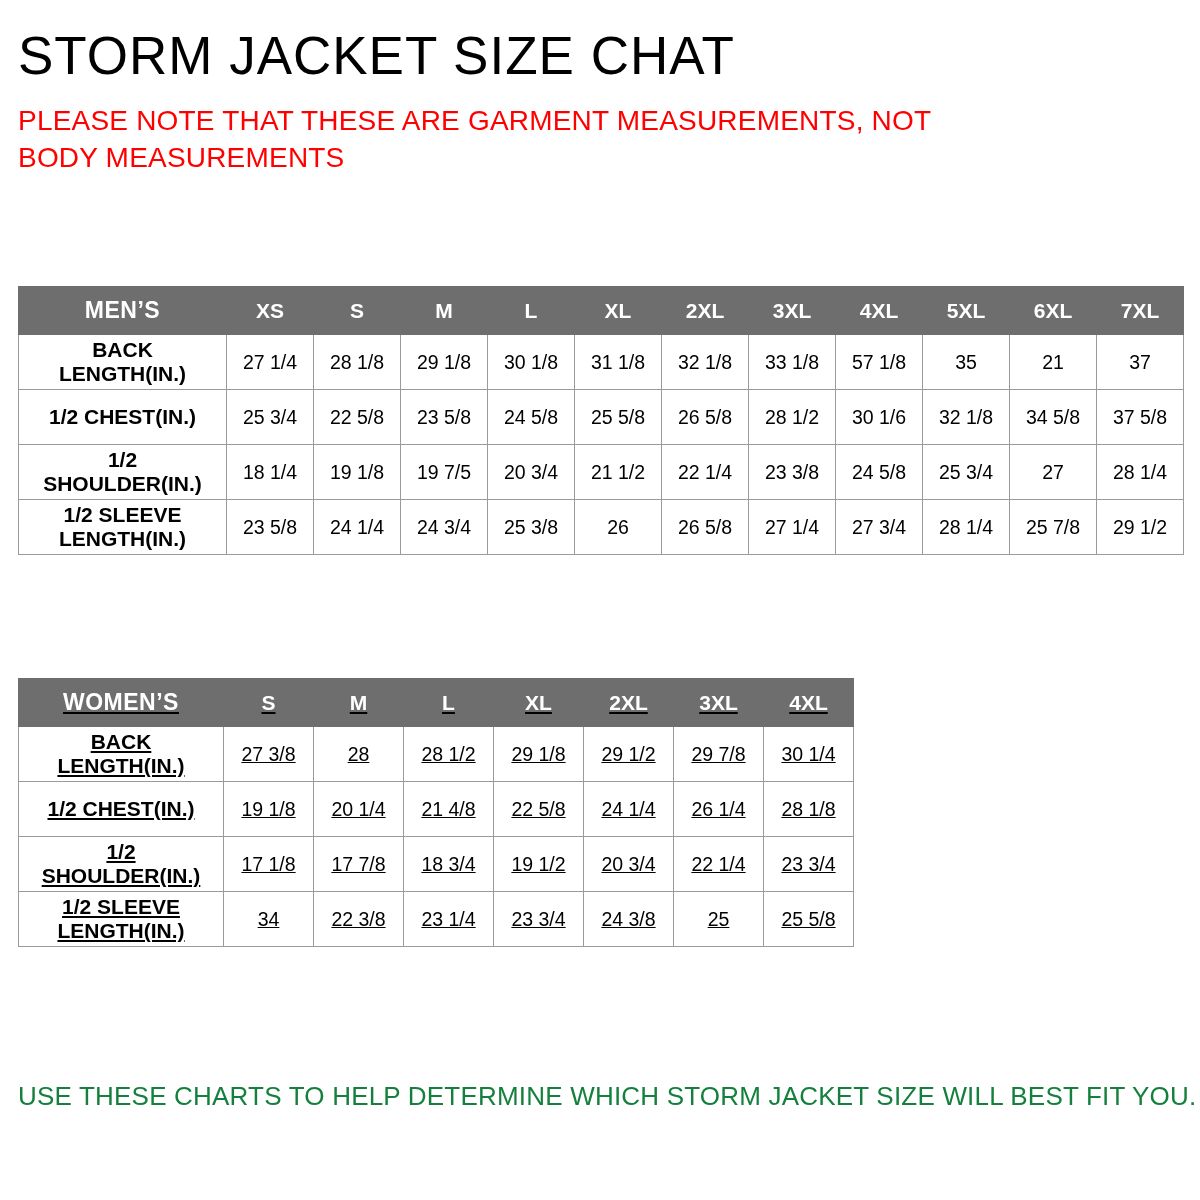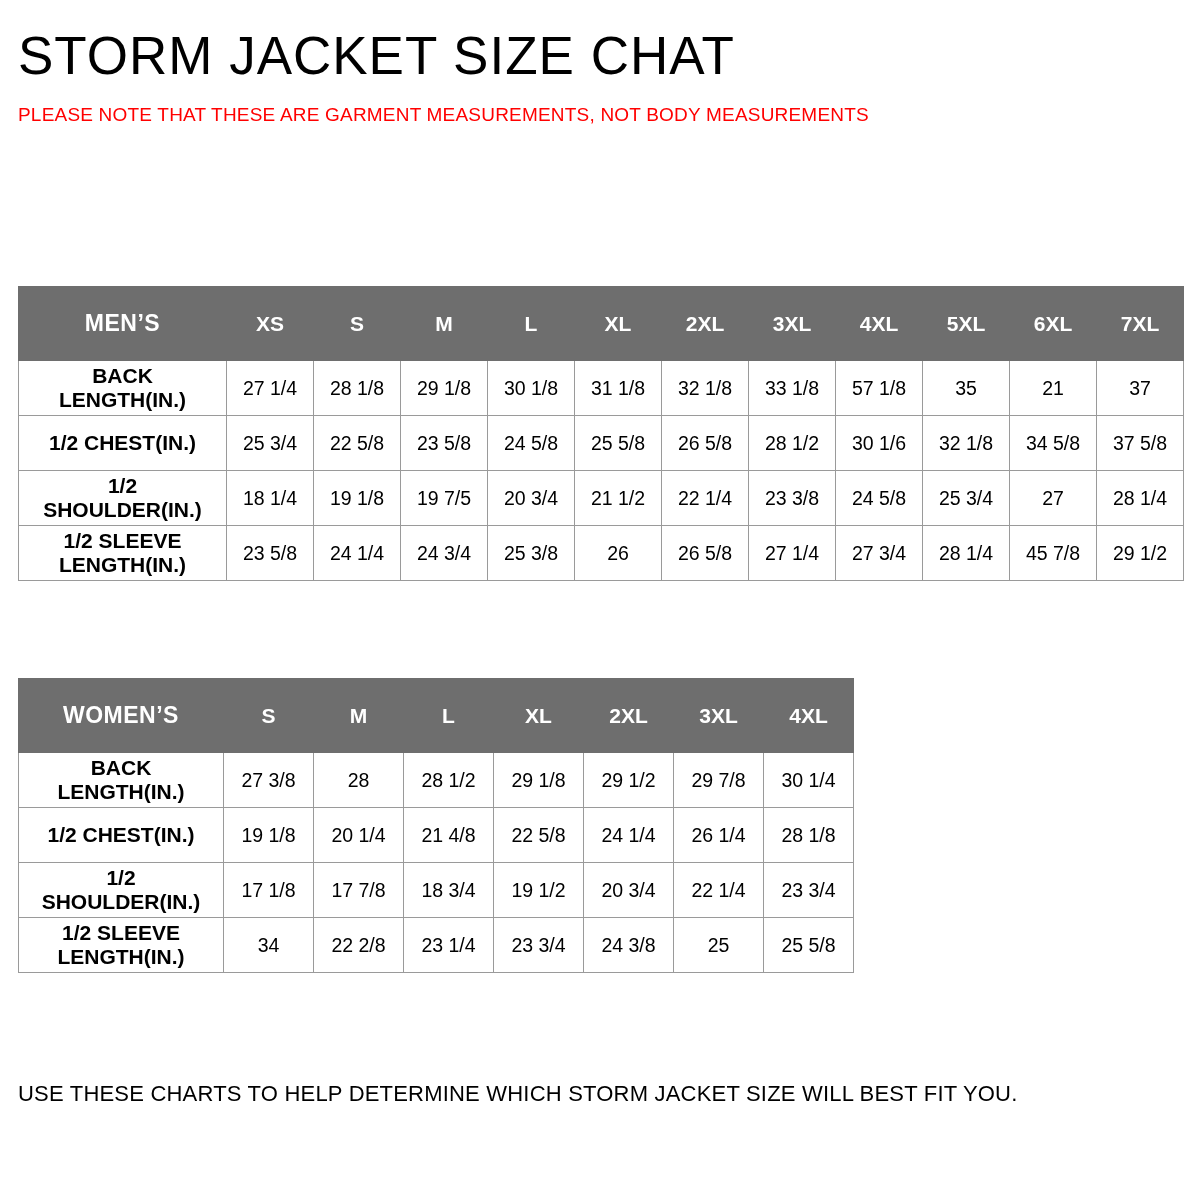--- a/index.html
+++ b/index.html
@@ -24,21 +24,21 @@
   .title {
     font-size: 53px;
     font-weight: normal;
     letter-spacing: 1px;
     margin: 28px 0 0 0;
     line-height: 1.05;
     white-space: nowrap;
   }
   .note {
     color: #ff0000;
-    font-size: 19px;
+    font-size: 28px;
     line-height: 1.35;
     margin-top: 18px;
     max-width: 945px;
     letter-spacing: 0.2px;
   }
   table.size-table {
     border-collapse: collapse;
     table-layout: fixed;
     width: 1164px;
     margin-top: 0;
@@ -52,21 +52,21 @@
     font-weight: normal;
     padding: 0;
     height: 55px;
     box-sizing: border-box;
   }
   table.size-table thead td {
     background: #6e6e6e;
     color: #ffffff;
     font-weight: bold;
     font-size: 21px;
-    height: 74px;
+    height: 48px;
     border: 1px solid #6e6e6e;
   }
   table.size-table thead td.corner {
     font-size: 23px;
     letter-spacing: 0.5px;
   }
   table.size-table tbody td.rowhead {
     font-weight: bold;
     font-size: 21px;
     line-height: 1.15;
@@ -74,30 +74,31 @@
   }
   .men-wrap {
     position: absolute;
     top: 258px;
     left: 18px;
   }
   .women-wrap {
     position: absolute;
     top: 650px;
     left: 18px;
+    text-decoration: underline;
   }
   table.women-table {
     width: 835px;
   }
   .footer-note {
     position: absolute;
     top: 1053px;
     left: 18px;
-    color: #000000;
-    font-size: 22px;
+    color: #15803d;
+    font-size: 26px;
     letter-spacing: 0.2px;
   }
 </style>
 </head>
 <body>
 
 <div class="page">
 
   <h1 class="title">STORM JACKET SIZE CHAT</h1>
 
@@ -182,21 +183,21 @@
           <td class="rowhead">1/2 SLEEVE LENGTH(IN.)</td>
           <td>23 5/8</td>
           <td>24 1/4</td>
           <td>24 3/4</td>
           <td>25 3/8</td>
           <td>26</td>
           <td>26 5/8</td>
           <td>27 1/4</td>
           <td>27 3/4</td>
           <td>28 1/4</td>
-          <td>45 7/8</td>
+          <td>25 7/8</td>
           <td>29 1/2</td>
         </tr>
       </tbody>
     </table>
   </div>
 
   <div class="women-wrap">
     <table class="size-table women-table">
       <colgroup>
         <col style="width:205px">
@@ -247,21 +248,21 @@
           <td>17 7/8</td>
           <td>18 3/4</td>
           <td>19 1/2</td>
           <td>20 3/4</td>
           <td>22 1/4</td>
           <td>23 3/4</td>
         </tr>
         <tr>
           <td class="rowhead">1/2 SLEEVE LENGTH(IN.)</td>
           <td>34</td>
-          <td>22 2/8</td>
+          <td>22 3/8</td>
           <td>23 1/4</td>
           <td>23 3/4</td>
           <td>24 3/8</td>
           <td>25</td>
           <td>25 5/8</td>
         </tr>
       </tbody>
     </table>
   </div>
 

